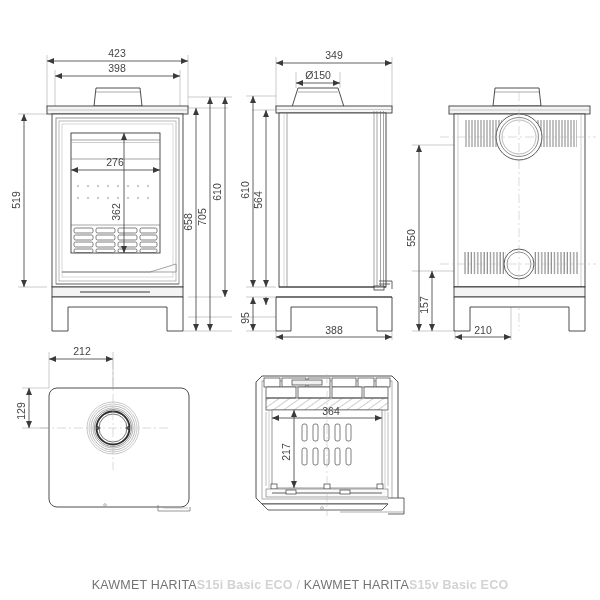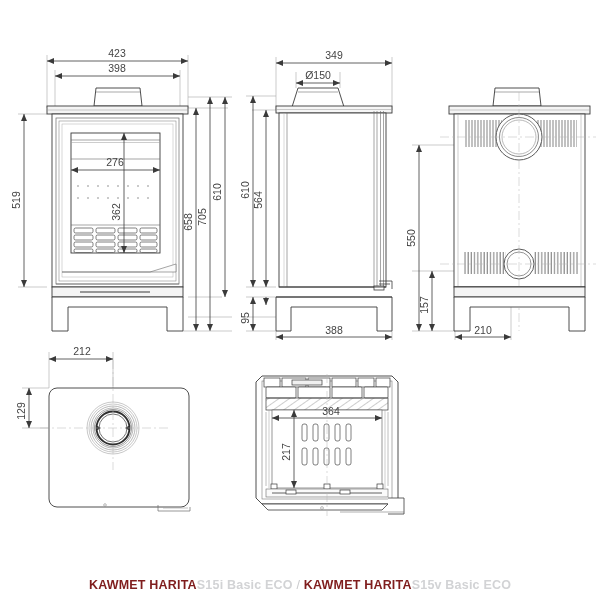--- a/index.html
+++ b/index.html
@@ -2,21 +2,21 @@
 <html><head>
 <meta charset="utf-8">
 <style>
   html,body{margin:0;padding:0;background:#ffffff;}
   body{width:600px;height:600px;overflow:hidden;
        font-family:"Liberation Sans","DejaVu Sans",sans-serif;}
   #sheet{position:relative;width:600px;height:600px;background:#fff;}
   svg{display:block;}
   .caption{position:absolute;left:0;bottom:8px;width:600px;text-align:center;
            font-size:12.5px;letter-spacing:.2px;color:#c9cacc;white-space:nowrap;}
-  .caption b{font-weight:700;color:#7f1d1d;}
+  .caption b{font-weight:400;color:#737373;}
   .caption .mdl{font-weight:700;color:#d2d3d5;}
 </style>
 </head>
 <body>
 
 <div id="sheet">
 
 <svg width="600" height="600" viewBox="0 0 600 600">
   <defs>
     <marker id="ar" markerWidth="8" markerHeight="8" refX="7" refY="3" orient="auto" markerUnits="userSpaceOnUse">

